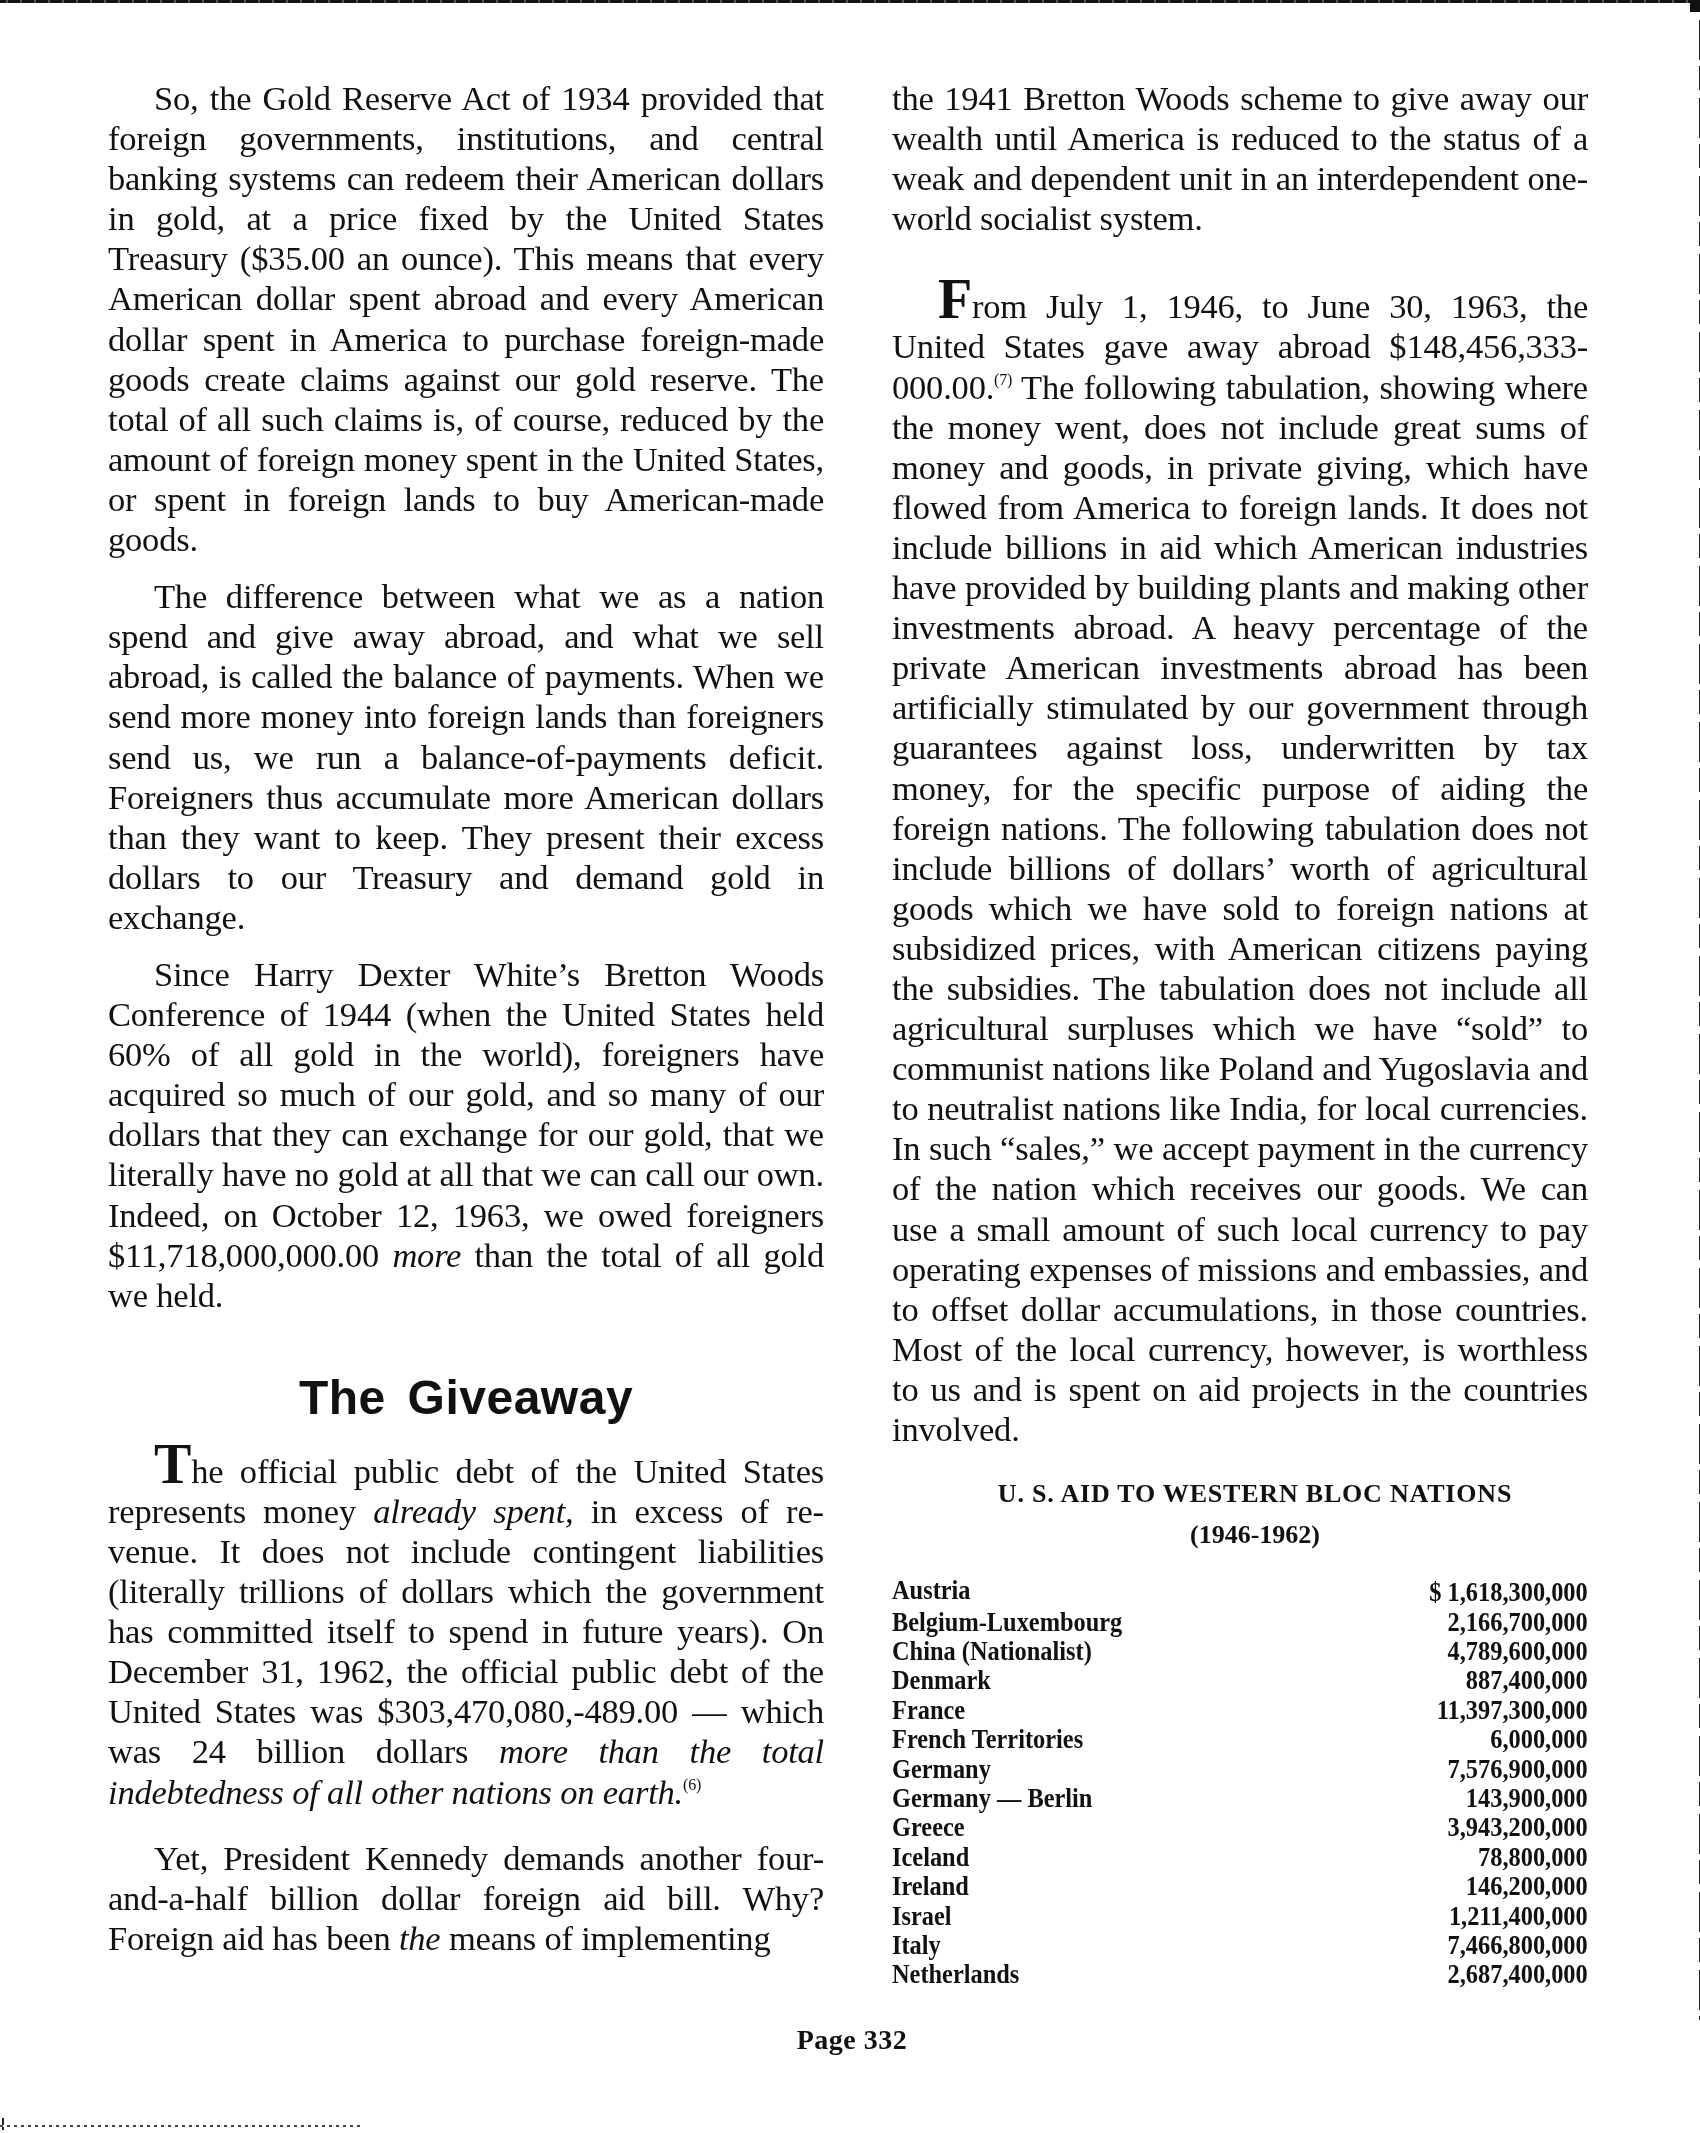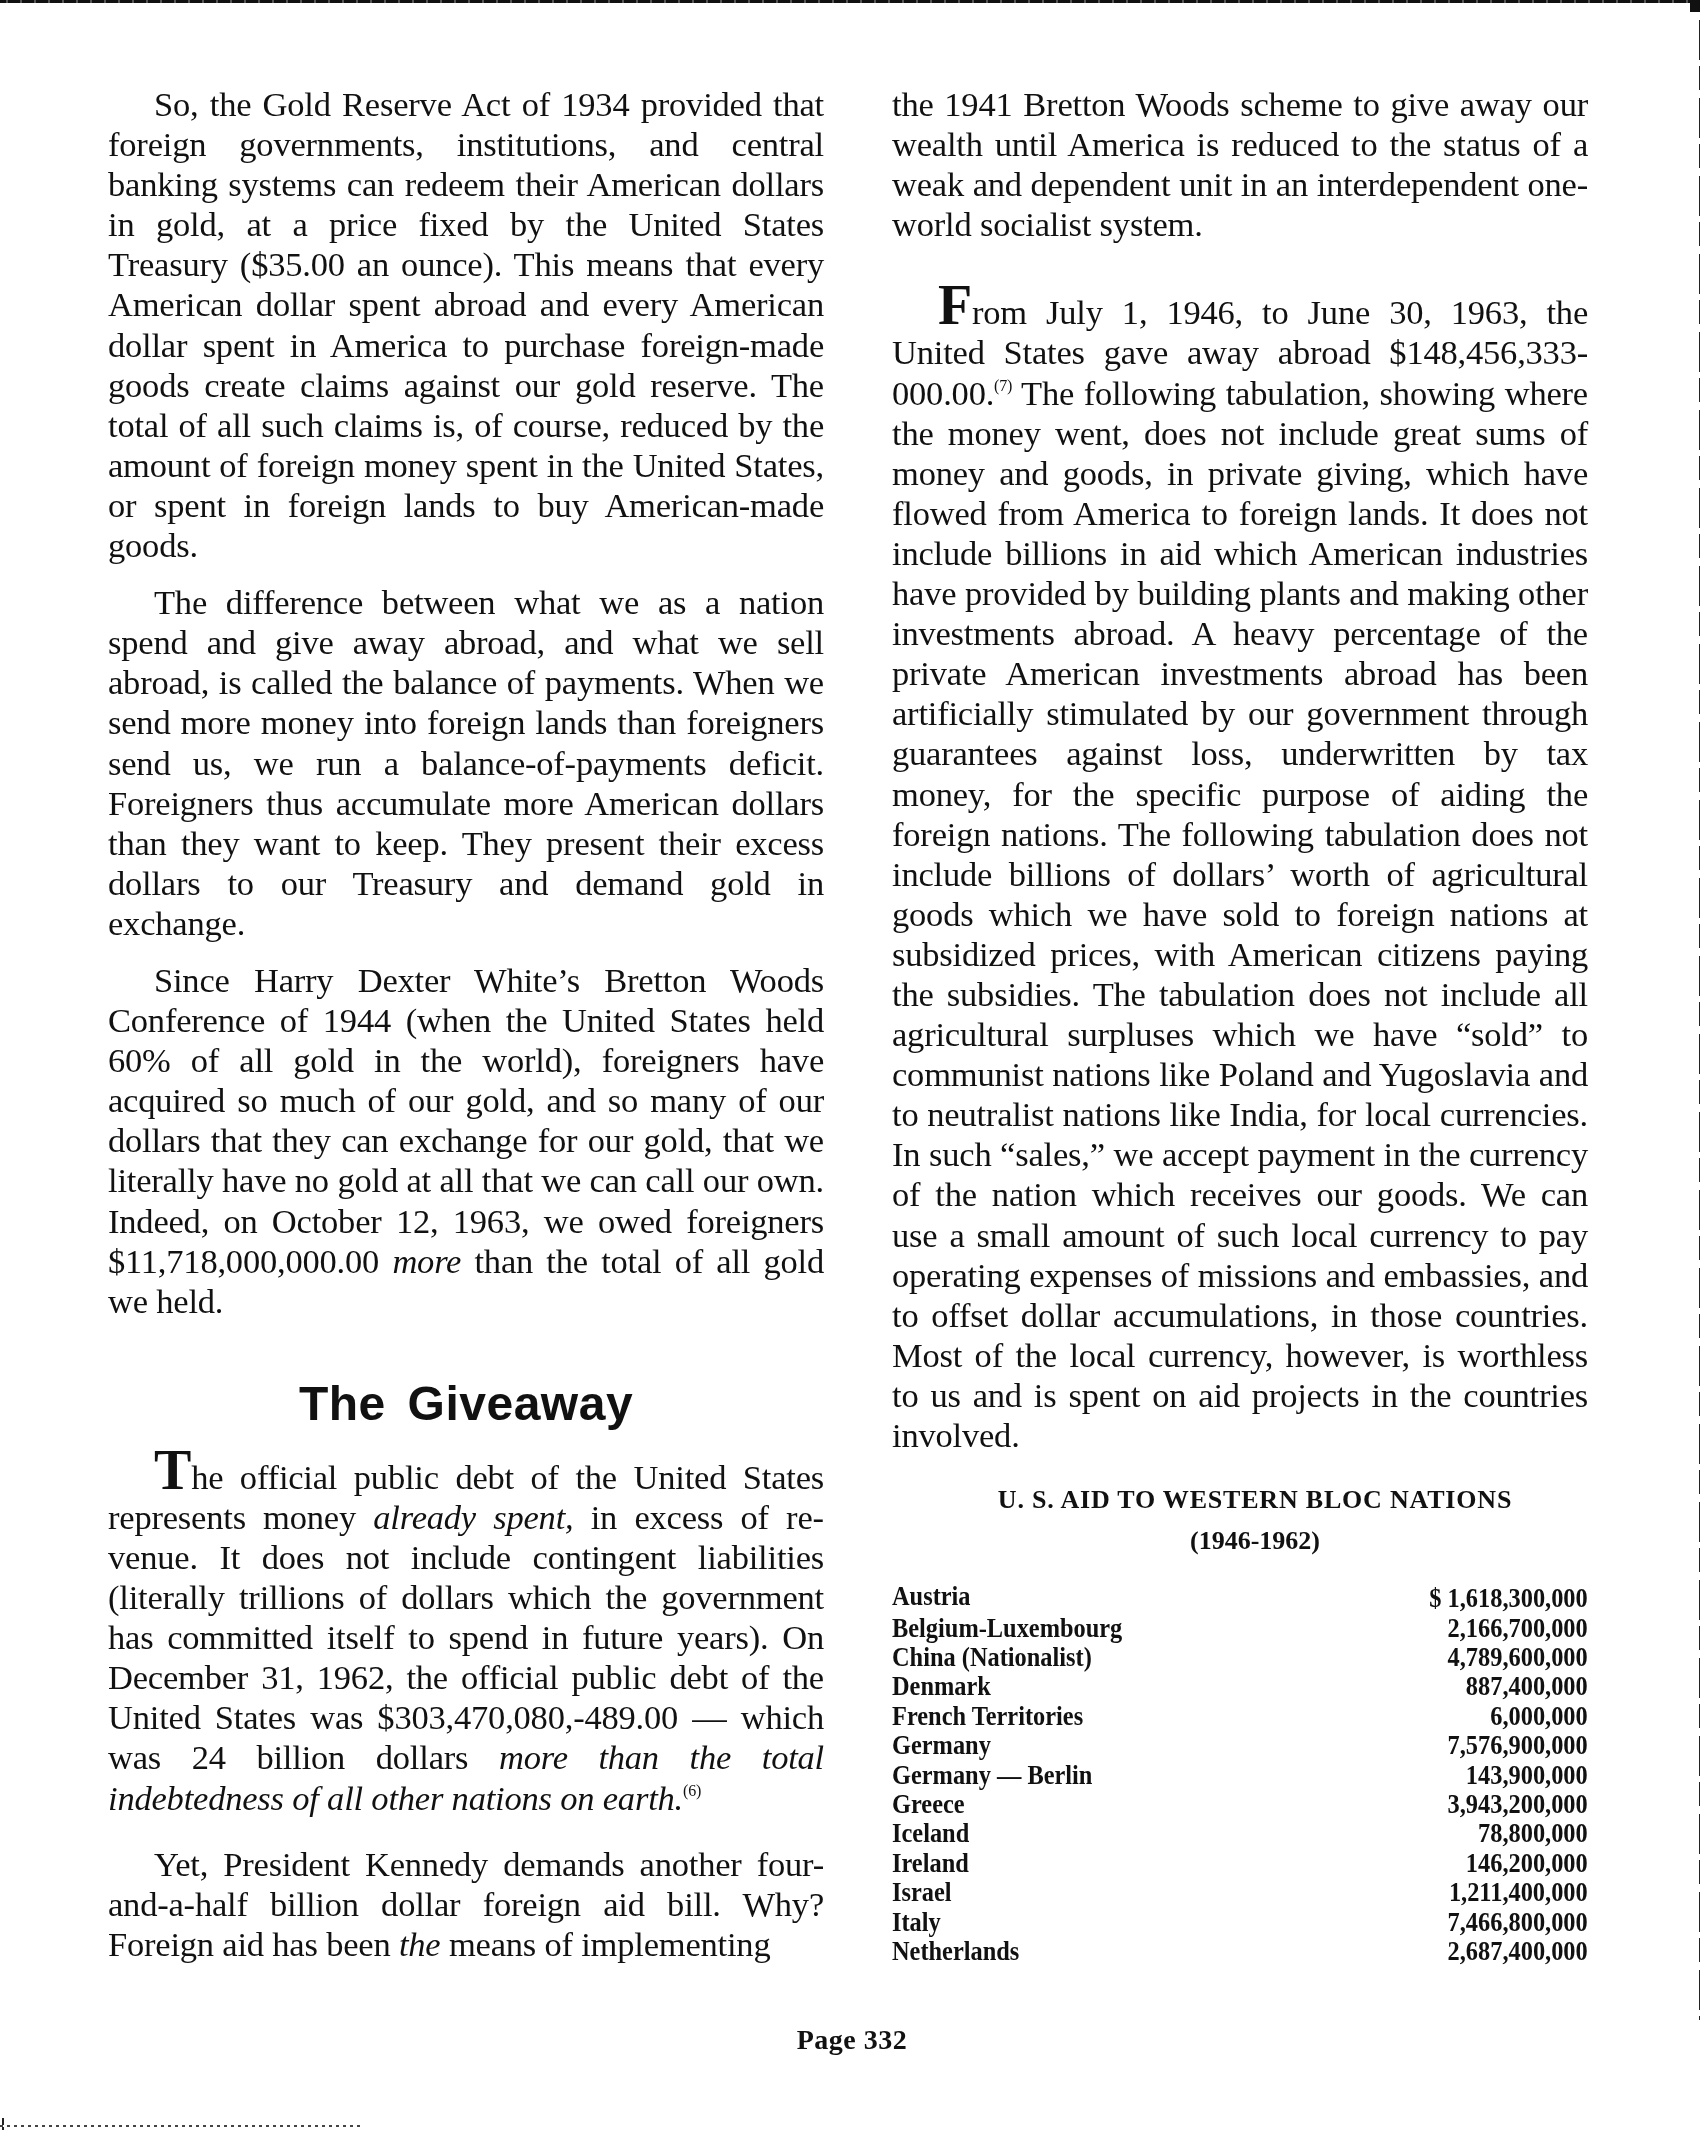--- a/index.html
+++ b/index.html
@@ -18,21 +18,21 @@
   .right-rule {
     position: absolute; left: 1699px; top: 20px; width: 1px; height: 2000px;
     background: repeating-linear-gradient(180deg, #222 0 40px, #fff 40px 46px, #222 46px 70px, #fff 70px 78px);
   }
   .bottom-marks {
     position: absolute; left: 0; top: 2125px; width: 360px; height: 2px;
     background: repeating-linear-gradient(90deg, #444 0 3px, #fff 3px 7px);
   }
   .bottom-left-tick { position: absolute; left: 2px; top: 2118px; width: 2px; height: 12px; background: #222; }
 
-  .col { position: absolute; top: 84px; }
+  .col { position: absolute; top: 78px; }
   .col-left { left: 108px; width: 716px; }
   .col-right { left: 892px; width: 696px; }
 
   p.body-para {
     margin: 0; font-size: 34.5px; line-height: 40.1px;
     text-align: justify; text-indent: 46px; letter-spacing: -0.2px;
     hyphens: manual;
   }
   p.no-indent { text-indent: 0; }
   .gap-s { height: 17px; }
@@ -118,20 +118,24 @@
           </tr>
           <tr>
             <td class="country">China (Nationalist)</td>
             <td class="amount">4,789,600,000</td>
           </tr>
           <tr>
             <td class="country">Denmark</td>
             <td class="amount">887,400,000</td>
           </tr>
           <tr>
+            <td class="country">France</td>
+            <td class="amount">11,397,300,000</td>
+          </tr>
+          <tr>
             <td class="country">French Territories</td>
             <td class="amount">6,000,000</td>
           </tr>
           <tr>
             <td class="country">Germany</td>
             <td class="amount">7,576,900,000</td>
           </tr>
           <tr>
             <td class="country">Germany — Berlin</td>
             <td class="amount">143,900,000</td>

